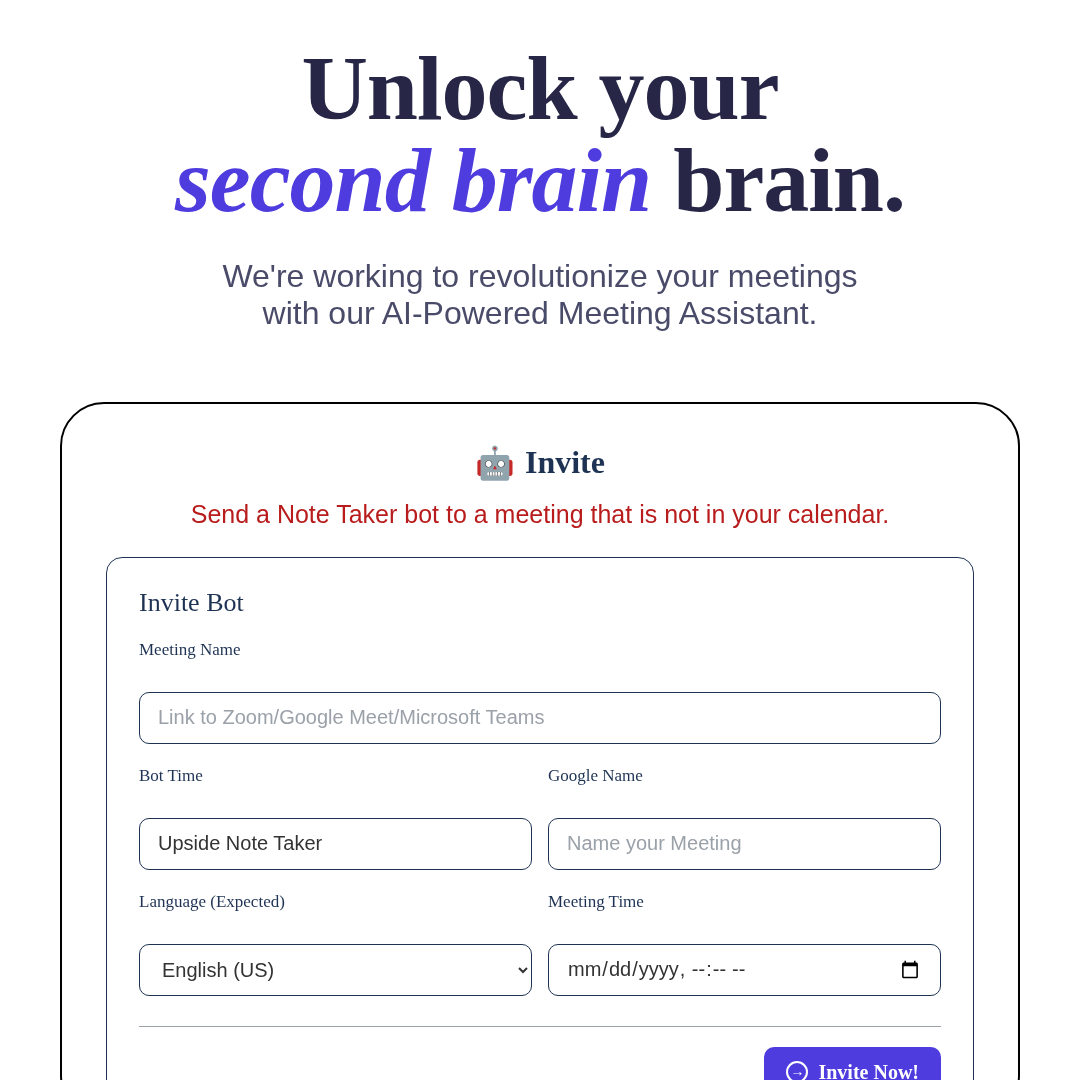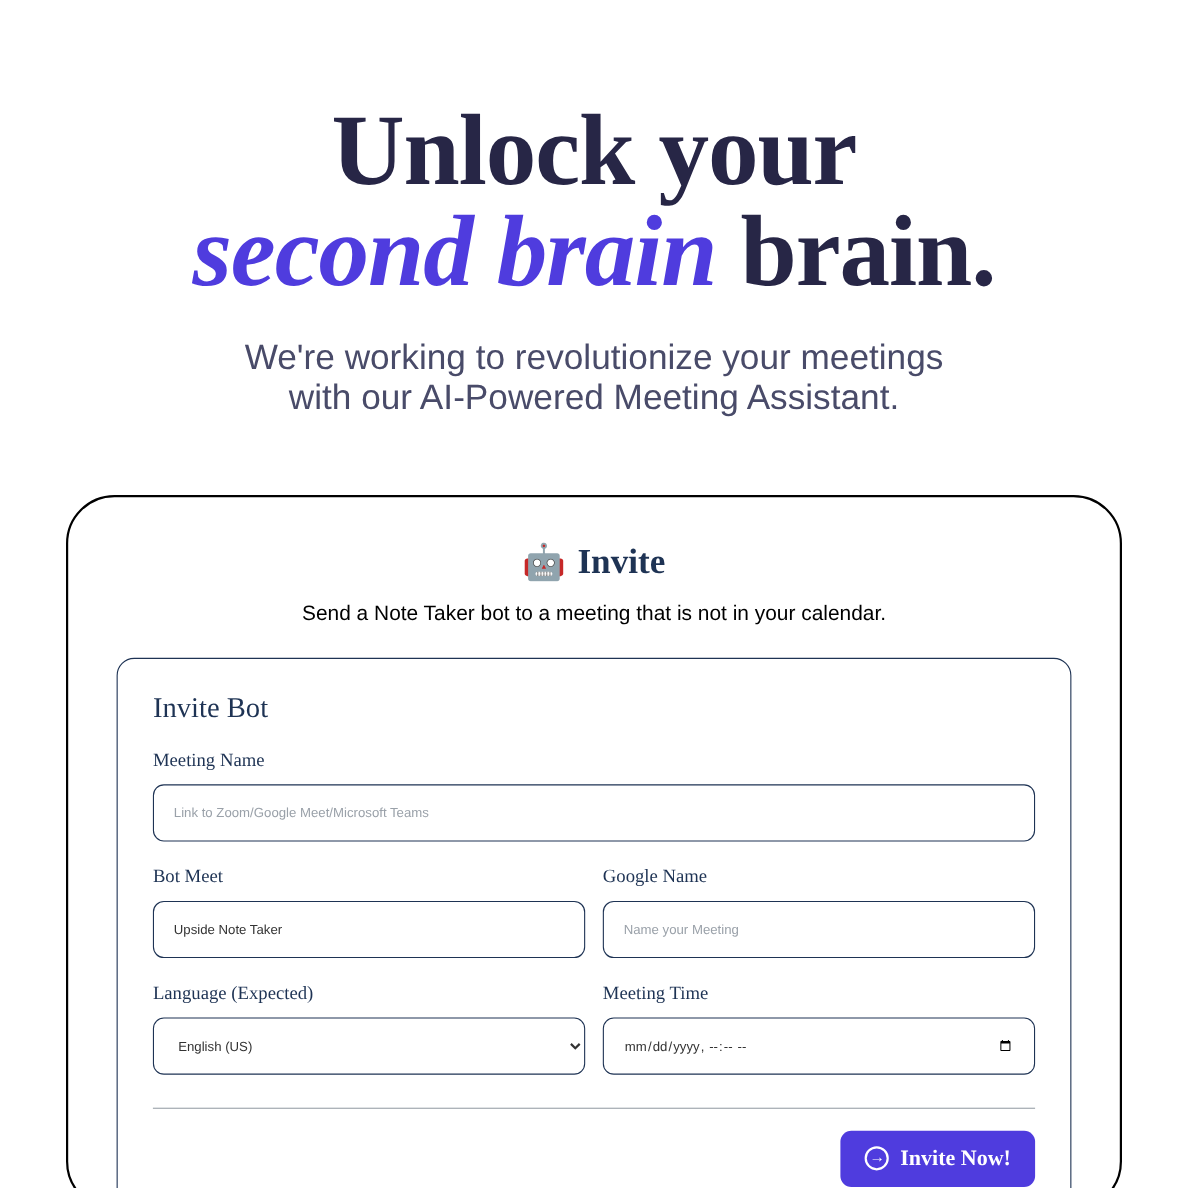--- a/index.html
+++ b/index.html
@@ -5,21 +5,21 @@
 * { box-sizing: border-box; margin: 0; padding: 0; }
 body {
   font-family: -apple-system, BlinkMacSystemFont, "Segoe UI", sans-serif;
   background: #fff;
   width: 1080px;
   height: 1080px;
   overflow: hidden;
 }
 .hero {
   text-align: center;
-  padding-top: 90px;
+  padding-top: 42px;
 }
 .hero-title {
   font-family: Georgia, "Times New Roman", serif;
   font-size: 92px;
   font-weight: 700;
   line-height: 1.0;
   color: #272646;
   letter-spacing: -1px;
 }
 .hero-title .accent {
@@ -46,22 +46,22 @@
   font-family: Georgia, "Times New Roman", serif;
   font-size: 32px;
   font-weight: 700;
   color: #1E3354;
   display: inline-flex;
   align-items: center;
   gap: 10px;
 }
 .invite-desc {
   margin-top: 18px;
-  font-size: 19px;
-  color: #000000;
+  font-size: 25px;
+  color: #b91c1c;
 }
 .form-card {
   margin-top: 28px;
   border: 1px solid #1E3354;
   border-radius: 16px;
   padding: 30px 32px 18px 32px;
 }
 .form-title {
   font-family: Georgia, "Times New Roman", serif;
   font-size: 26px;
@@ -82,24 +82,25 @@
   font-family: Georgia, "Times New Roman", serif;
   font-size: 17px;
   color: #1E3354;
   margin-bottom: 12px;
 }
 .field input, .field select {
   height: 52px;
   border: 1px solid #1E3354;
   border-radius: 10px;
   padding: 0 18px;
-  font-size: 12px;
+  font-size: 20px;
   color: #333;
   background: #fff;
   font-family: inherit;
+  margin-top: 20px;
 }
 .field input::placeholder {
   color: #9AA1A9;
 }
 .divider {
   border: none;
   border-top: 1px solid #9AA1A9;
   margin-top: 30px;
 }
 .actions {
@@ -161,21 +162,21 @@
 
     <div class="field-row">
       <div class="field">
         <label class="field-label">Meeting Name</label>
         <input type="text" placeholder="Link to Zoom/Google Meet/Microsoft Teams" style="">
       </div>
     </div>
 
     <div class="field-row">
       <div class="field">
-        <label class="field-label">Bot Meet</label>
+        <label class="field-label">Bot Time</label>
         <input type="text" value="Upside Note Taker" style="">
       </div>
       <div class="field">
         <label class="field-label">Google Name</label>
         <input type="text" placeholder="Name your Meeting" style="">
       </div>
     </div>
 
     <div class="field-row">
       <div class="field">

